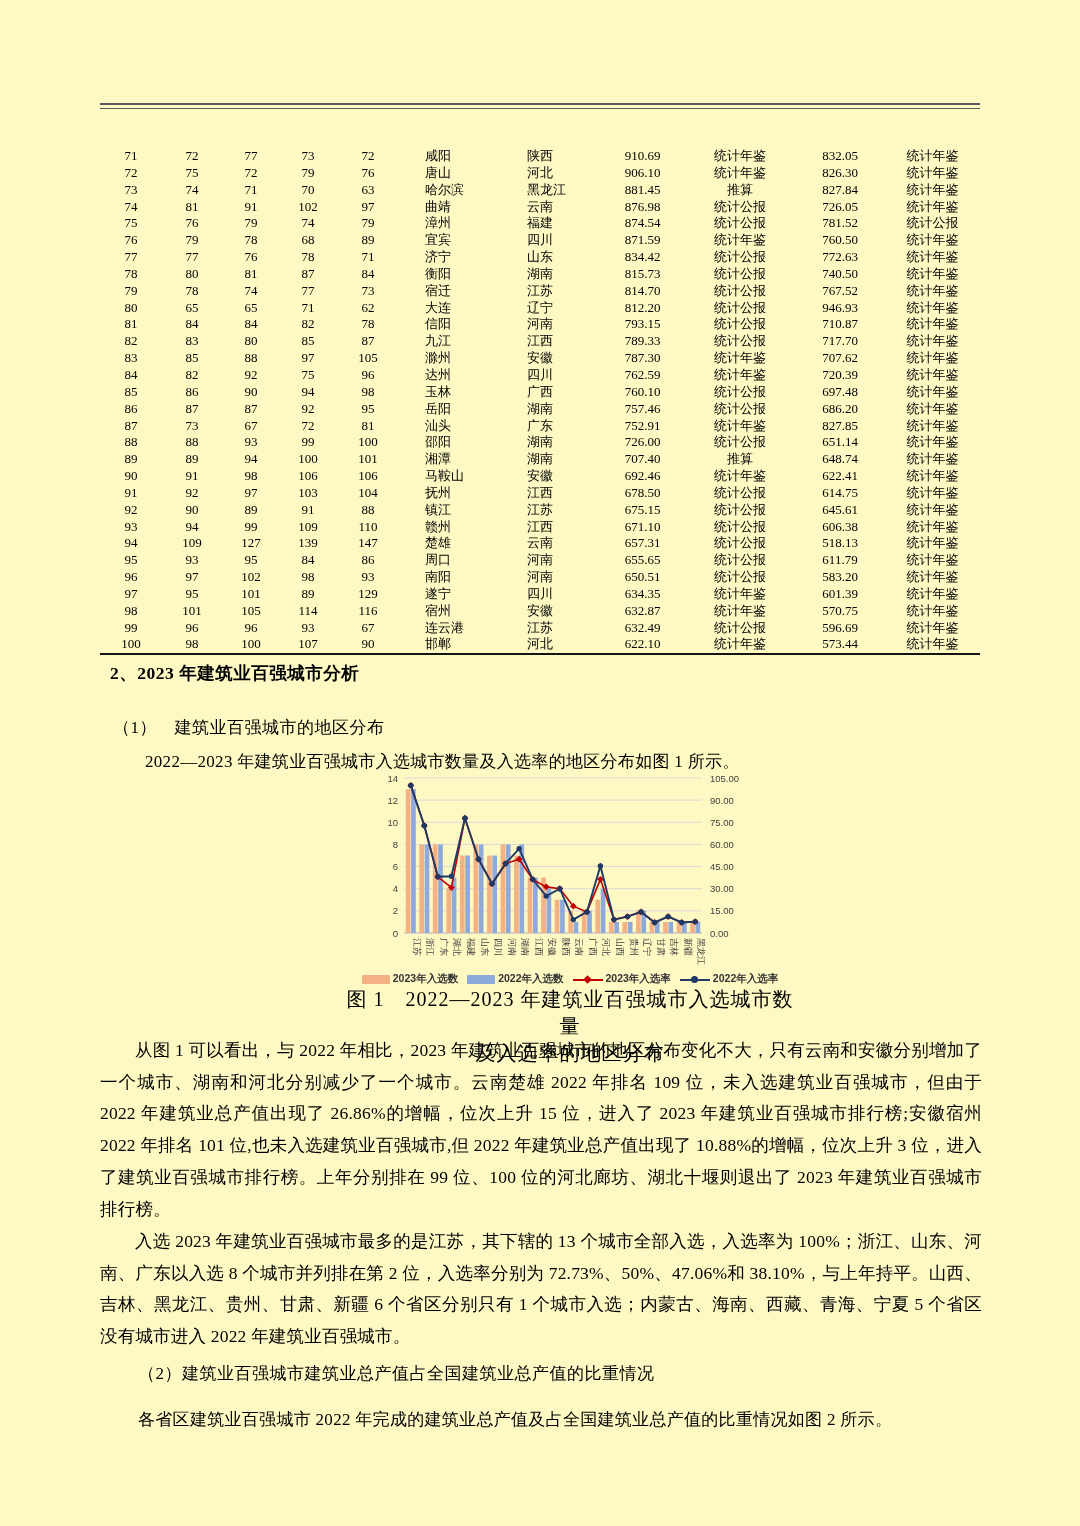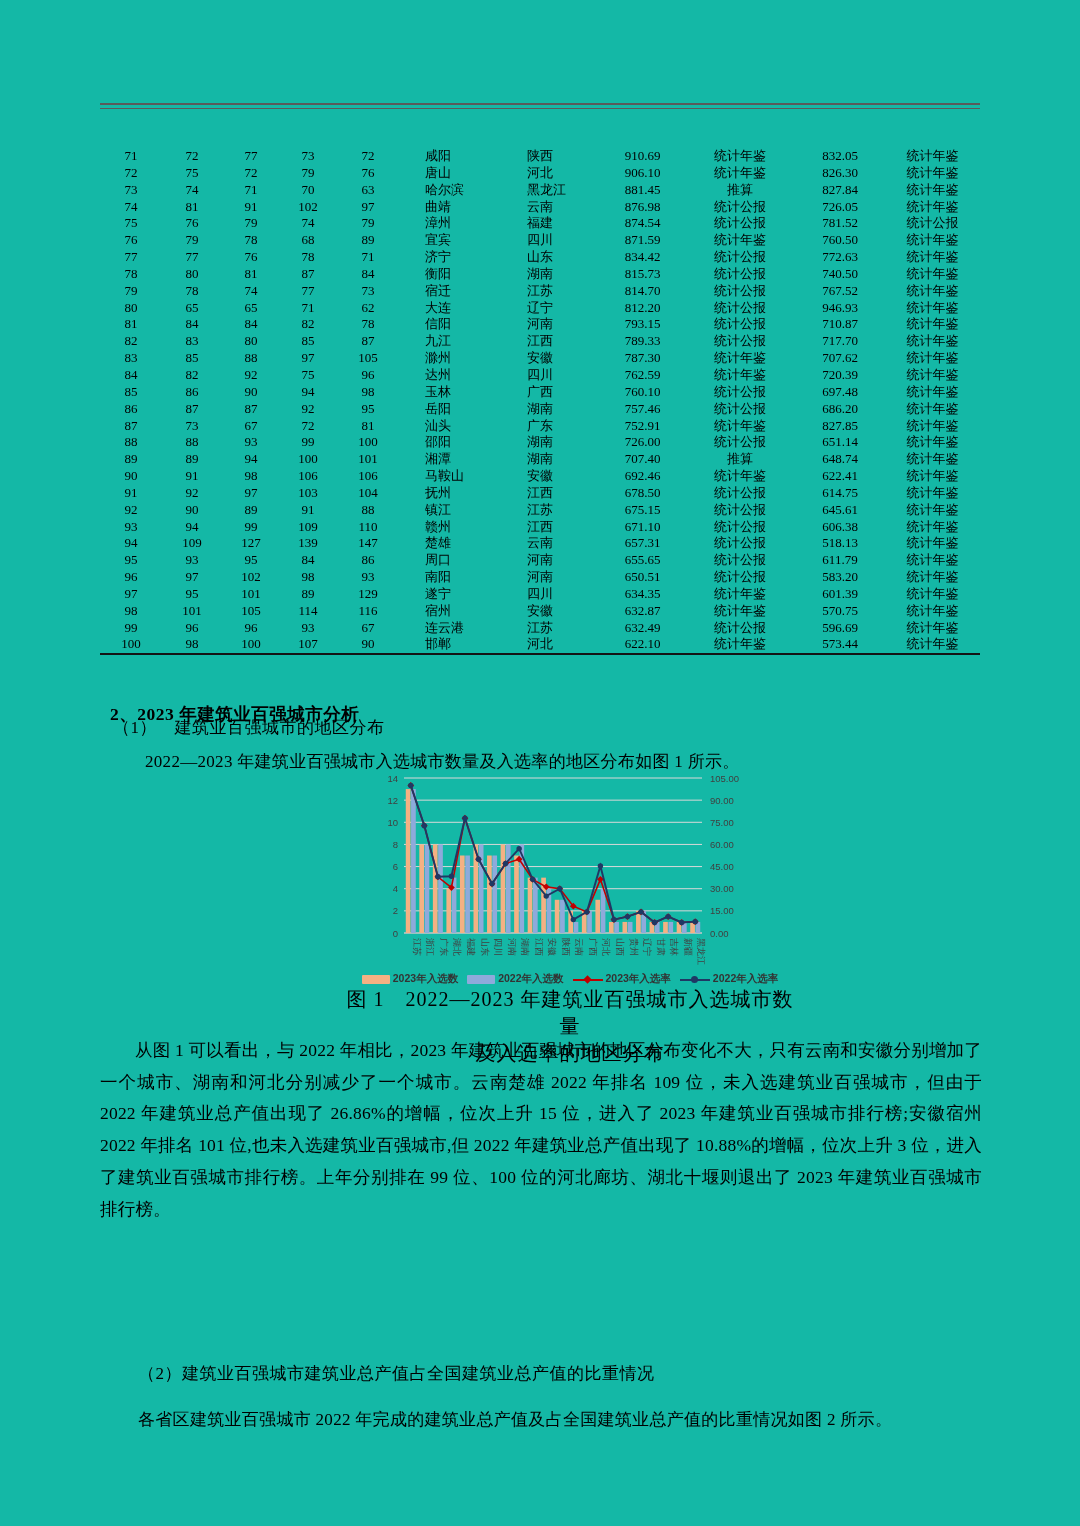--- a/index.html
+++ b/index.html
@@ -1,20 +1,20 @@
 <!DOCTYPE html>
 <html><head>
 <meta charset="utf-8">
 <style>
   html,body{margin:0;padding:0;background:#e8e8e8;}
   .page{
     position:relative;
     width:1080px;height:1526px;
     margin:0 auto;
-    background:#14b8a6;
+    background:#fef9c3;
     font-family:"Liberation Serif","DejaVu Serif",serif;
     color:#000;
     overflow:hidden;
   }
   .top-rule{
     position:absolute;left:100px;top:103px;width:880px;height:3px;
     border-top:2.5px solid #5a5a5a;border-bottom:1.5px solid #5a5a5a;
   }
   .rank-table{
     position:absolute;left:100px;top:148px;width:880px;
@@ -23,21 +23,21 @@
   }
   .t-row{
     display:grid;
     grid-template-columns:62px 60px 58px 56px 64px 105px 95px 85px 110px 90px 95px;
     height:16.85px;line-height:16.9px;
   }
   .t-cell{text-align:center;white-space:nowrap;overflow:visible;}
   .t-cell.city{text-align:left;padding-left:25px;}
   .t-cell.prov{text-align:left;padding-left:22px;}
   .h2{
-    position:absolute;left:110px;top:702px;
+    position:absolute;left:110px;top:661px;
     font-size:17.5px;font-weight:bold;letter-spacing:.5px;
   }
   .h3{position:absolute;font-size:17px;letter-spacing:.5px;}
   .h3-1{left:113px;top:716px;}
   .h3-2{left:113px;top:1362px;margin-left:25px;}
   .intro{position:absolute;left:145px;font-size:17px;letter-spacing:.3px;}
   .intro-1{top:750px;}
   .intro-2{left:138px;top:1408px;}
   .figure-block{
     position:absolute;left:340px;top:770px;width:460px;
@@ -653,17 +653,18 @@
           <span>2022年入选率</span>
         </span>
       </div>
     <div class="fig-caption">
       <div>图 1　2022—2023 年建筑业百强城市入选城市数量</div>
       <div>及入选率的地区分布</div>
     </div>
   </div>
 
   <div class="para para-1">从图 1 可以看出，与 2022 年相比，2023 年建筑业百强城市的地区分布变化不大，只有云南和安徽分别增加了一个城市、湖南和河北分别减少了一个城市。云南楚雄 2022 年排名 109 位，未入选建筑业百强城市，但由于 2022 年建筑业总产值出现了 26.86%的增幅，位次上升 15 位，进入了 2023 年建筑业百强城市排行榜;安徽宿州 2022 年排名 101 位,也未入选建筑业百强城市,但 2022 年建筑业总产值出现了 10.88%的增幅，位次上升 3 位，进入了建筑业百强城市排行榜。上年分别排在 99 位、100 位的河北廊坊、湖北十堰则退出了 2023 年建筑业百强城市排行榜。</div>
+  <div class="para para-2">入选 2023 年建筑业百强城市最多的是江苏，其下辖的 13 个城市全部入选，入选率为 100%；浙江、山东、河南、广东以入选 8 个城市并列排在第 2 位，入选率分别为 72.73%、50%、47.06%和 38.10%，与上年持平。山西、吉林、黑龙江、贵州、甘肃、新疆 6 个省区分别只有 1 个城市入选；内蒙古、海南、西藏、青海、宁夏 5 个省区没有城市进入 2022 年建筑业百强城市。</div>
 
   <div class="h3 h3-2">（2）建筑业百强城市建筑业总产值占全国建筑业总产值的比重情况</div>
   <div class="intro intro-2">各省区建筑业百强城市 2022 年完成的建筑业总产值及占全国建筑业总产值的比重情况如图 2 所示。</div>
 
 </div>
 
 </body></html>

